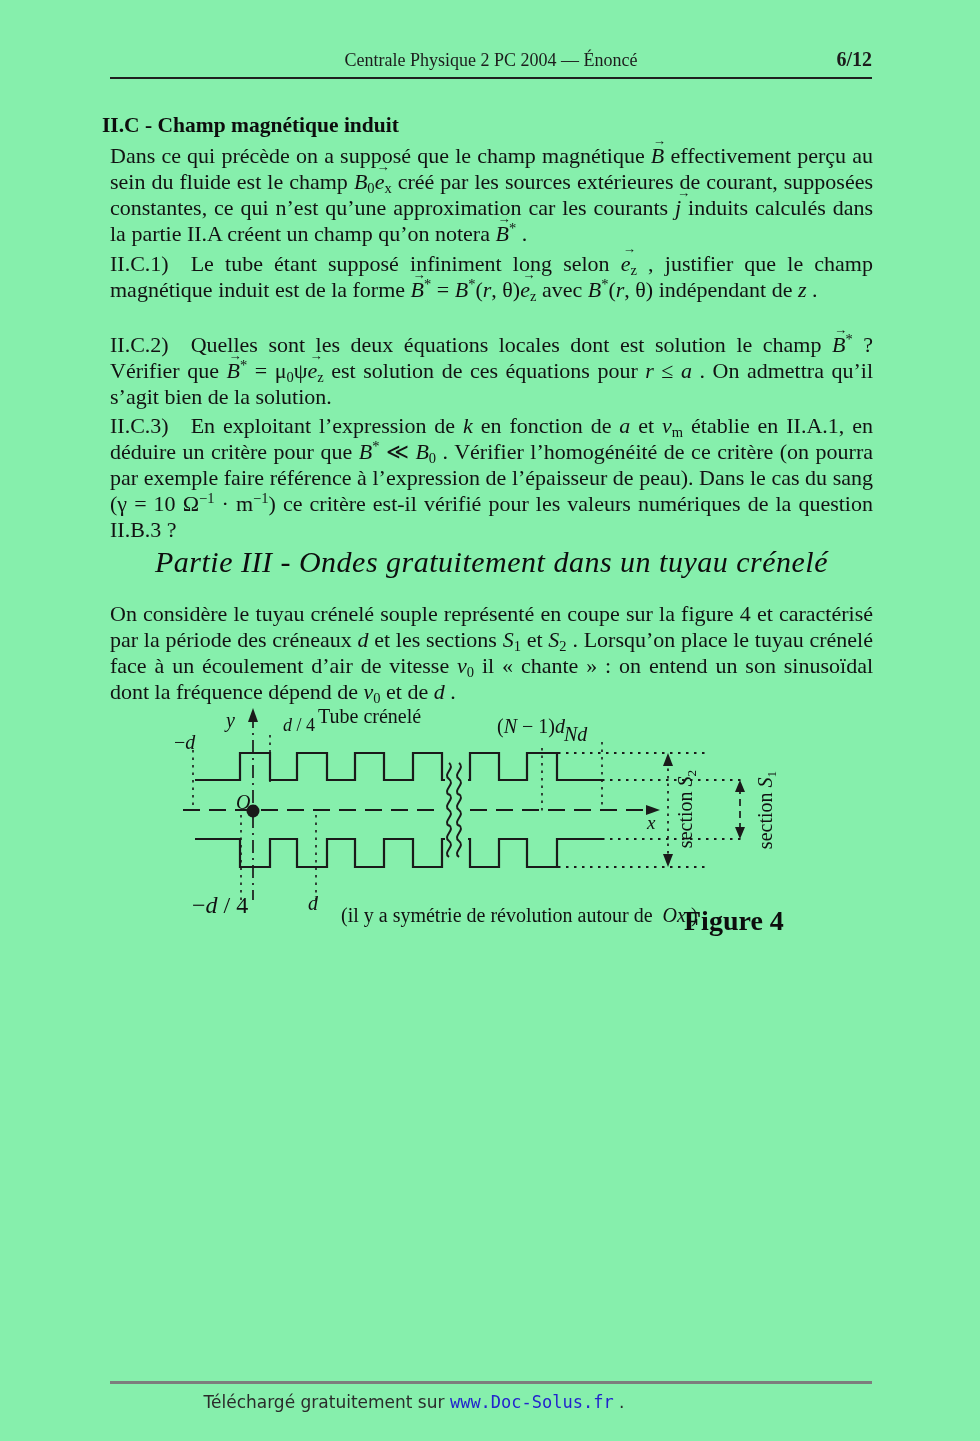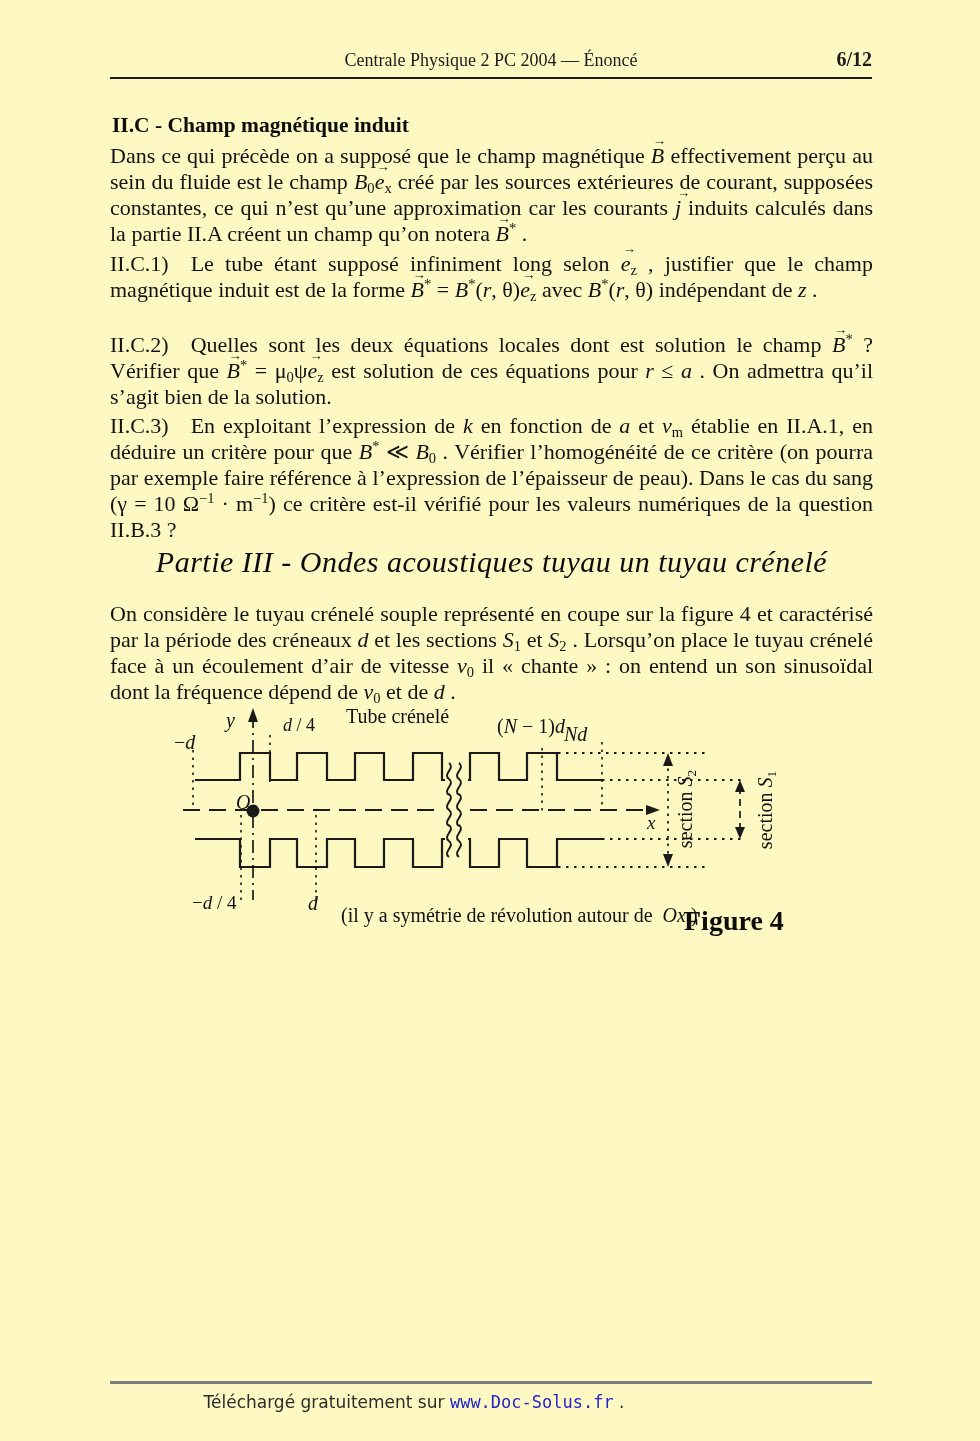--- a/index.html
+++ b/index.html
@@ -1,32 +1,32 @@
 <!DOCTYPE html>
 <html><head>
 <meta charset="utf-8">
 <style>
   html,body{margin:0;padding:0;background:#e8e8e8;}
   .page{
     position:relative;
     width:980px;height:1441px;
-    background:#fef9c3;
+    background:#86efac;
     font-family:"Liberation Serif","DejaVu Serif",serif;
     color:#121212;
     overflow:hidden;
     margin:0 auto;
   }
   
   .hdr{position:absolute;left:110px;top:50px;width:762px;height:26px;}
   .hdr-title{position:absolute;left:0;right:0;text-align:center;font-size:18px;color:#1c1c1c;}
   .hdr-page{position:absolute;right:0;top:-2px;font-size:20px;color:#1c1c1c;font-weight:bold;}
   .hdr-rule{position:absolute;left:110px;top:77px;width:762px;border-top:2px solid #1f1f1f;}
   
   .blk{position:absolute;left:110px;width:763px;font-size:22px;line-height:26px;text-align:justify;color:#121212;}
-  .sec-heading{position:absolute;left:112px;top:113px;font-size:21.5px;font-weight:bold;color:#0d0d0d;}
+  .sec-heading{position:absolute;left:102px;top:113px;font-size:21.5px;font-weight:bold;color:#0d0d0d;}
   .qnum{margin-right:22px;}
   var{font-style:italic;font-family:inherit;}
   sub,sup{font-size:0.66em;line-height:0;position:relative;vertical-align:baseline;}
   sup{top:-0.55em;}
   sub{top:0.3em;}
   .vec{display:inline-block;position:relative;font-style:italic;}
   .vec::after{content:"\2192";position:absolute;left:0.15em;top:-0.72em;font-size:0.6em;font-style:normal;line-height:1;}
   .part-heading{
     position:absolute;left:110px;top:545px;width:763px;
     text-align:center;font-size:30px;font-style:italic;font-weight:500;color:#0d0d0d;
@@ -63,21 +63,21 @@
     <div class="hdr-page">6/12</div>
   </div>
   <div class="hdr-rule"></div>
 
   <div class="sec-heading">II.C - Champ magnétique induit</div>
   <div class="blk" style="top:143px;">Dans ce qui précède on a supposé que le champ magnétique <span class="vec">B</span> effectivement perçu au sein du fluide est le champ <var>B</var><sub>0</sub><span class="vec">e</span><sub>x</sub> créé par les sources extérieures de courant, supposées constantes, ce qui n’est qu’une approximation car les courants <span class="vec">j</span> induits calculés dans la partie II.A créent un champ qu’on notera <span class="vec">B</span><sup>*</sup> .</div>
   <div class="blk" style="top:251px;"><span class="qnum">II.C.1)</span>Le tube étant supposé infiniment long selon <span class="vec">e</span><sub>z</sub> , justifier que le champ magnétique induit est de la forme <span class="vec">B</span><sup>*</sup> = <var>B</var><sup>*</sup>(<var>r</var>, θ)<span class="vec">e</span><sub>z</sub> avec <var>B</var><sup>*</sup>(<var>r</var>, θ) indépendant de <var>z</var> .</div>
   <div class="blk" style="top:332px;"><span class="qnum">II.C.2)</span>Quelles sont les deux équations locales dont est solution le champ <span class="vec">B</span><sup>*</sup> ? Vérifier que <span class="vec">B</span><sup>*</sup> = μ<sub>0</sub>ψ<span class="vec">e</span><sub>z</sub> est solution de ces équations pour <var>r</var> ≤ <var>a</var> . On admettra qu’il s’agit bien de la solution.</div>
   <div class="blk" style="top:413px;"><span class="qnum">II.C.3)</span>En exploitant l’expression de <var>k</var> en fonction de <var>a</var> et <var>v</var><sub>m</sub> établie en II.A.1, en déduire un critère pour que <var>B</var><sup>*</sup> ≪ <var>B</var><sub>0</sub> . Vérifier l’homogénéité de ce critère (on pourra par exemple faire référence à l’expression de l’épaisseur de peau). Dans le cas du sang (γ = 10 Ω<sup>−1</sup> · m<sup>−1</sup>) ce critère est-il vérifié pour les valeurs numériques de la question II.B.3 ?</div>
 
-  <div class="part-heading">Partie III - Ondes acoustiques tuyau un tuyau crénelé</div>
+  <div class="part-heading">Partie III - Ondes gratuitement dans un tuyau crénelé</div>
   <div class="blk" style="top:601px;">On considère le tuyau crénelé souple représenté en coupe sur la figure 4 et caractérisé par la période des créneaux <var>d</var> et les sections <var>S</var><sub>1</sub> et <var>S</var><sub>2</sub> . Lorsqu’on place le tuyau crénelé face à un écoulement d’air de vitesse <var>v</var><sub>0</sub> il « chante » : on entend un son sinusoïdal dont la fréquence dépend de <var>v</var><sub>0</sub> et de <var>d</var> .</div>
 
   <div class="fig">
     <svg width="720" height="245" viewBox="0 0 720 245">
       <g stroke="#1a1a1a" fill="none">
 
         <path stroke-width="2.2" d="M35,77 H80 V50 H110 V77 H137 V50 H167 V77 H195 V50 H224 V77 H253 V50 H282 V77 H285"></path>
         <path stroke-width="2.2" d="M308,77 H310 V50 H339 V77 H367 V50 H397 V77 H442"></path>
 
         <path stroke-width="2.2" d="M35,136 H80 V164 H110 V136 H137 V164 H167 V136 H195 V164 H224 V136 H253 V164 H282 V136 H285"></path>
@@ -117,31 +117,31 @@
         <polygon points="500,107 486,102 486,112"></polygon>
         <polygon points="508,50 503,63 513,63"></polygon>
         <polygon points="508,164 503,151 513,151"></polygon>
         <polygon points="580,77 575,89 585,89"></polygon>
         <polygon points="580,136 575,124 585,124"></polygon>
 
         <circle cx="93" cy="108" r="6.5"></circle>
       </g>
     </svg>
 
-    <div class="flabel" style="left:318px;top:2px;margin-left:28px;">Tube crénelé</div>
+    <div class="flabel" style="left:318px;top:2px;">Tube crénelé</div>
     <div class="flabel it" style="left:226px;top:6px;">y</div>
     <div class="flabel" style="left:259px;top:12px;font-size:18px;margin-left:24px;"><var>d</var> / 4</div>
     <div class="flabel" style="left:174px;top:28px;">−<var>d</var></div>
     <div class="flabel" style="left:497px;top:12px;">(<var>N</var> − 1)<var>d</var></div>
     <div class="flabel" style="left:564px;top:20px;"><var>Nd</var></div>
     <div class="flabel it" style="left:236px;top:88px;">O</div>
     <div class="flabel it" style="left:647px;top:109px;font-size:19px;">x</div>
     <div class="rot" style="left:624px;top:94px;">section <var>S</var><sub>2</sub></div>
     <div class="rot" style="left:704px;top:95px;">section <var>S</var><sub>1</sub></div>
-    <div class="flabel" style="left:192px;top:189px;font-size:19px;">−<var>d</var> / 4</div>
+    <div class="flabel" style="left:192px;top:189px;font-size:24px;">−<var>d</var> / 4</div>
     <div class="flabel" style="left:308px;top:189px;"><var>d</var></div>
     <div class="flabel" style="left:341px;top:169px;margin-top:32px;">(il y a symétrie de révolution autour de&nbsp; <var>Ox</var> )</div>
     <div class="figcap" style="position:absolute;left:684px;top:202px;">Figure 4</div>
   </div>
 
   <div class="ftr-rule"></div>
   <div class="ftr"><span>Téléchargé gratuitement sur </span><a href="#">www.Doc-Solus.fr</a><span> .</span></div>
 
 </div>
 

